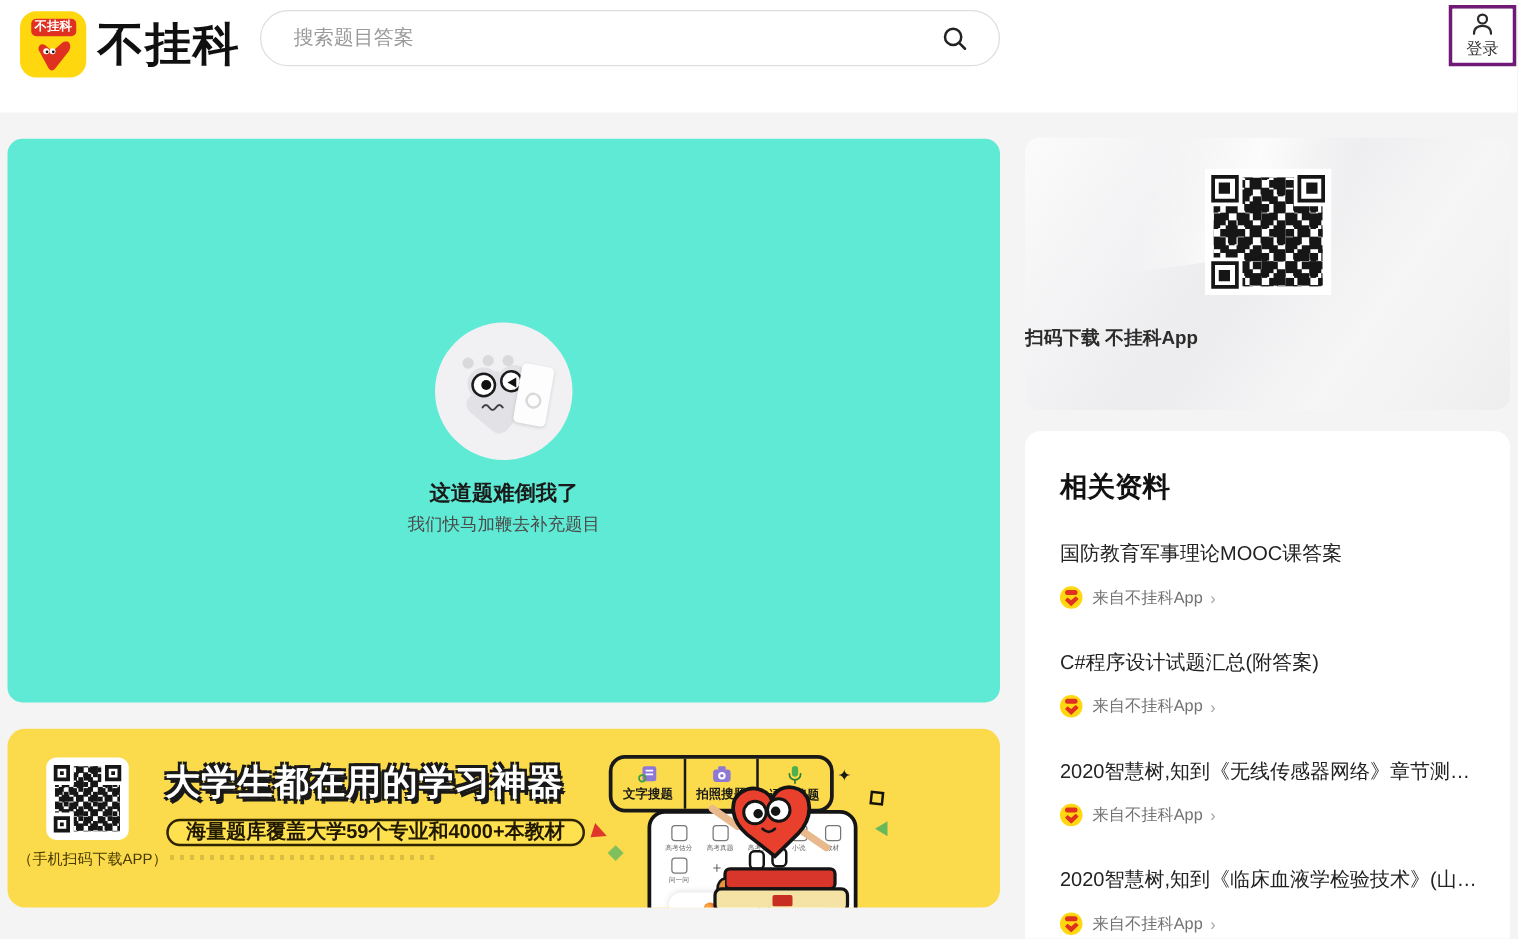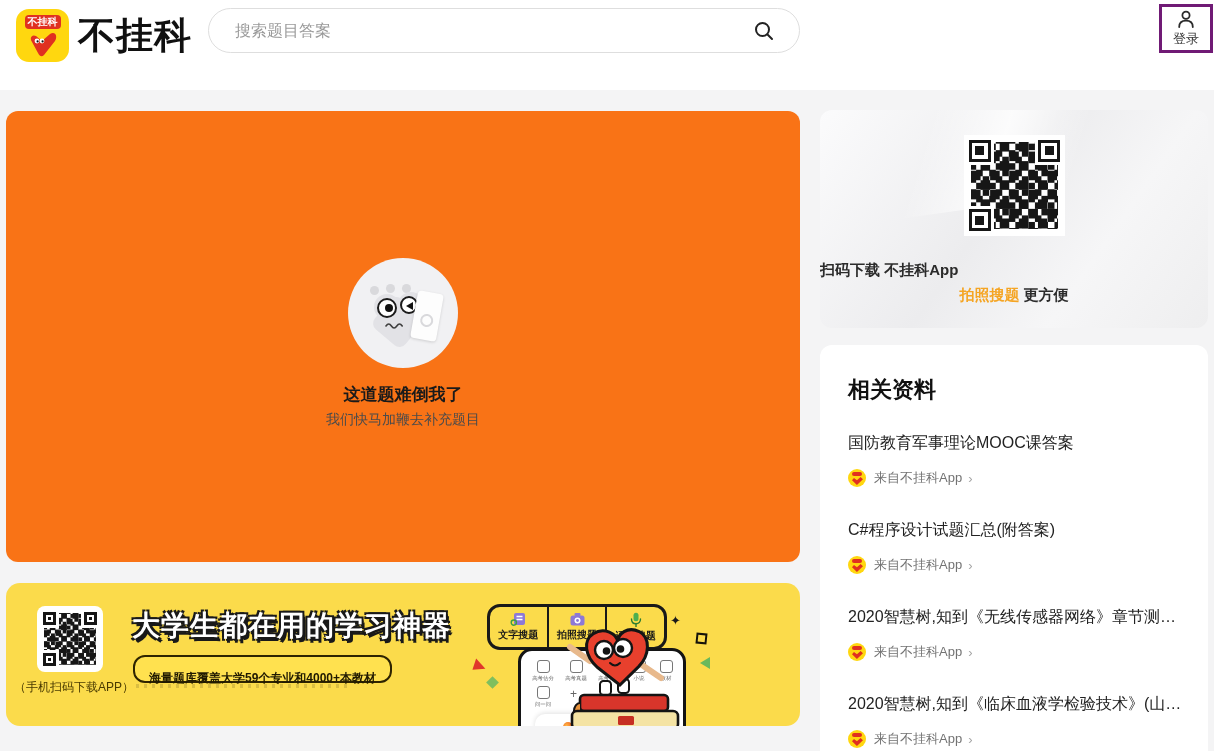--- a/index.html
+++ b/index.html
@@ -16,21 +16,21 @@
   .wordmark { position:absolute; left:78px; top:11px; font-size:37px; font-weight:900; color:#101010; letter-spacing:1px; }
   .search { position:absolute; left:208px; top:8px; width:592px; height:45px; border:1px solid #dedede; border-radius:23px; background:#fff; }
   .search input { position:absolute; left:26px; top:1px; width:500px; height:41px; border:none; outline:none; font-size:16px; color:#404040; background:transparent; }
   .search input::placeholder { color:#9a9a9a; }
   .search .mag { position:absolute; right:24px; top:11px; cursor:pointer; }
   .login-box { position:absolute; left:1159px; top:4px; width:54px; height:49px; border:3px solid #701a75; }
   .login-btn { position:absolute; inset:0; display:flex; flex-direction:column; align-items:center; justify-content:center; gap:1px; cursor:pointer; background:#fff; }
   .login-btn .label { font-size:13px; color:#333; }
 
   
-  .main-card { position:absolute; left:6px; top:111px; width:794px; height:451px; background:#f97316; border-radius:12px; }
+  .main-card { position:absolute; left:6px; top:111px; width:794px; height:451px; background:#5eead4; border-radius:12px; }
   .illus { position:absolute; left:342px; top:147px; width:110px; height:110px; background:#f1f1f3; border-radius:50%; overflow:hidden; }
   .illus .dot { position:absolute; width:9px; height:9px; border-radius:50%; background:#d9d9dc; }
   .illus .heart { position:absolute; left:26px; top:34px; width:56px; height:52px; }
   .illus .heart::before, .illus .heart::after { content:""; position:absolute; background:#e2e2e6; }
   .illus .heart::before { left:4px; top:10px; width:40px; height:40px; border-radius:8px; transform:rotate(40deg); }
   .illus .heart::after { left:0; top:2px; width:26px; height:26px; border-radius:50%; box-shadow:24px -2px 0 #e2e2e6; }
   .illus .eye { position:absolute; border-radius:50%; background:#fff; border:2px solid #1c1c1c; z-index:2; }
   .eye.l { left:29px; top:40px; width:20px; height:20px; }
   .eye.l::after { content:""; position:absolute; right:2px; top:4px; width:8px; height:8px; background:#111; border-radius:50%; }
   .eye.r { left:52px; top:38px; width:18px; height:18px; }
@@ -41,22 +41,22 @@
   .illus .phone::after { content:""; position:absolute; left:7px; top:22px; width:9px; height:9px; border:2px solid #d9d9dc; border-radius:50%; }
   .empty-title { position:absolute; left:0; top:272px; width:100%; text-align:center; font-size:17px; font-weight:bold; color:#1a1a1a; }
   .empty-sub { position:absolute; left:0; top:300px; width:100%; text-align:center; font-size:14px; color:#4b4b4b; }
 
   
   .banner { position:absolute; left:6px; top:583px; width:794px; height:143px; background:#FBDB4B; border-radius:14px; overflow:hidden; cursor:pointer; }
   .b-qr { position:absolute; left:31px; top:23px; width:66px; height:66px; background:#fff; border-radius:8px; padding:6px; }
   .b-qr-caption { position:absolute; left:8px; top:96px; width:120px; text-align:center; font-size:12px; color:#4a3b00; }
   .b-title { position:absolute; left:126px; top:24px; font-size:28px; font-weight:900; color:#fff; letter-spacing:1px;
              text-shadow:-2px -2px 0 #191919, 2px -2px 0 #191919, -2px 2px 0 #191919, 2px 2px 0 #191919, 3px 4px 0 #191919; }
-  .b-pill { position:absolute; left:127px; top:72px; height:22px; line-height:18px; padding:12px 14px; background:#FFE14F;
-            border:2px solid #2e2400; border-radius:12px; font-size:12px; font-weight:bold; color:#201900; }
+  .b-pill { position:absolute; left:127px; top:72px; height:22px; line-height:18px; padding:0 14px; background:#FFE14F;
+            border:2px solid #2e2400; border-radius:12px; font-size:16px; font-weight:bold; color:#201900; }
   .b-dots { position:absolute; left:130px; top:101px; width:215px; height:4px;
             background-image:repeating-linear-gradient(90deg,#00000022 0 3px,transparent 3px 8px); }
   .b-features { position:absolute; left:481px; top:21px; width:180px; height:46px; border:3px solid #191919; border-radius:13px; display:flex; }
   .b-feat { flex:1; display:flex; flex-direction:column; align-items:center; justify-content:center; gap:1px; }
   .b-feat + .b-feat { border-left:2px solid #191919; }
   .b-feat .flabel { font-size:10px; font-weight:bold; color:#191919; white-space:nowrap; }
   .b-phone { position:absolute; left:512px; top:65px; width:168px; height:82px; background:#fff; border:3px solid #141414; border-radius:14px 14px 0 0; padding:9px 8px 0 10px; }
   .p-row { display:flex; gap:9px; }
   .p-item { width:24px; display:flex; flex-direction:column; align-items:center; }
   .p-item .pic { width:13px; height:13px; border:1.3px solid #777; border-radius:3px; }
@@ -264,23 +264,20 @@
   <div class="side-qr-card">
     <div class="side-qr">
       <div class="qrbox">
           <div class="qr-noise"></div>
         <div class="qr-f tl"></div>
           <div class="qr-f tr"></div>
           <div class="qr-f bl"></div>
       </div>
     </div>
     <div class="side-qr-line1">扫码下载 不挂科App</div>
-    <div class="side-qr-line2">
-      <span class="hl">拍照搜题</span><span class="rest"> 更方便</span>
-    </div>
   </div>
 
   <div class="related-card">
     <div class="rel-heading">相关资料</div>
 
     <div class="rel-item-title" style="top:88px;">国防教育军事理论MOOC课答案</div>
     <div class="rel-source" style="top:124px;">
       <div class="mini-logo"></div>
       <span class="src-text">来自不挂科App</span>
       <span class="chev">›</span>

